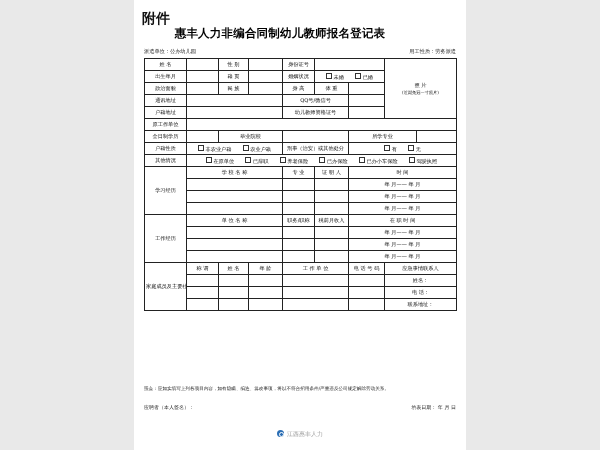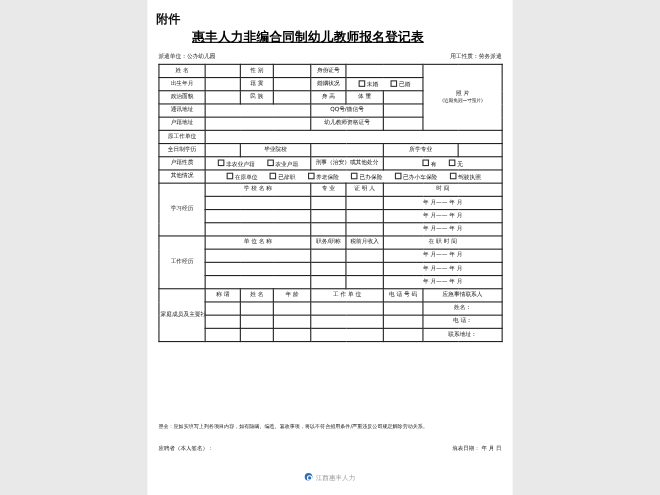--- a/index.html
+++ b/index.html
@@ -10,27 +10,26 @@
     overflow:hidden;
   }
   .page{
     position:absolute;
     left:134px;top:0;
     width:332px;height:450px;
     background:#fff;
   }
   .attach{
     position:absolute;left:8px;top:10px;
-    font-size:11px;font-weight:bold;color:#111;
+    font-size:14px;font-weight:bold;color:#111;
   }
   .title{
     position:absolute;left:0;top:26px;width:292px;
     text-align:center;font-size:11.5px;font-weight:bold;color:#000;
     letter-spacing:0.2px;
-    text-decoration:underline;
   }
   .subrow{
     position:absolute;left:10px;top:48px;width:312px;
     font-size:5.2px;color:#222;
   }
   .subrow .l{float:left;}
   .subrow .r{float:right;}
   table.form{
     position:absolute;left:10px;top:58px;
     width:312px;

